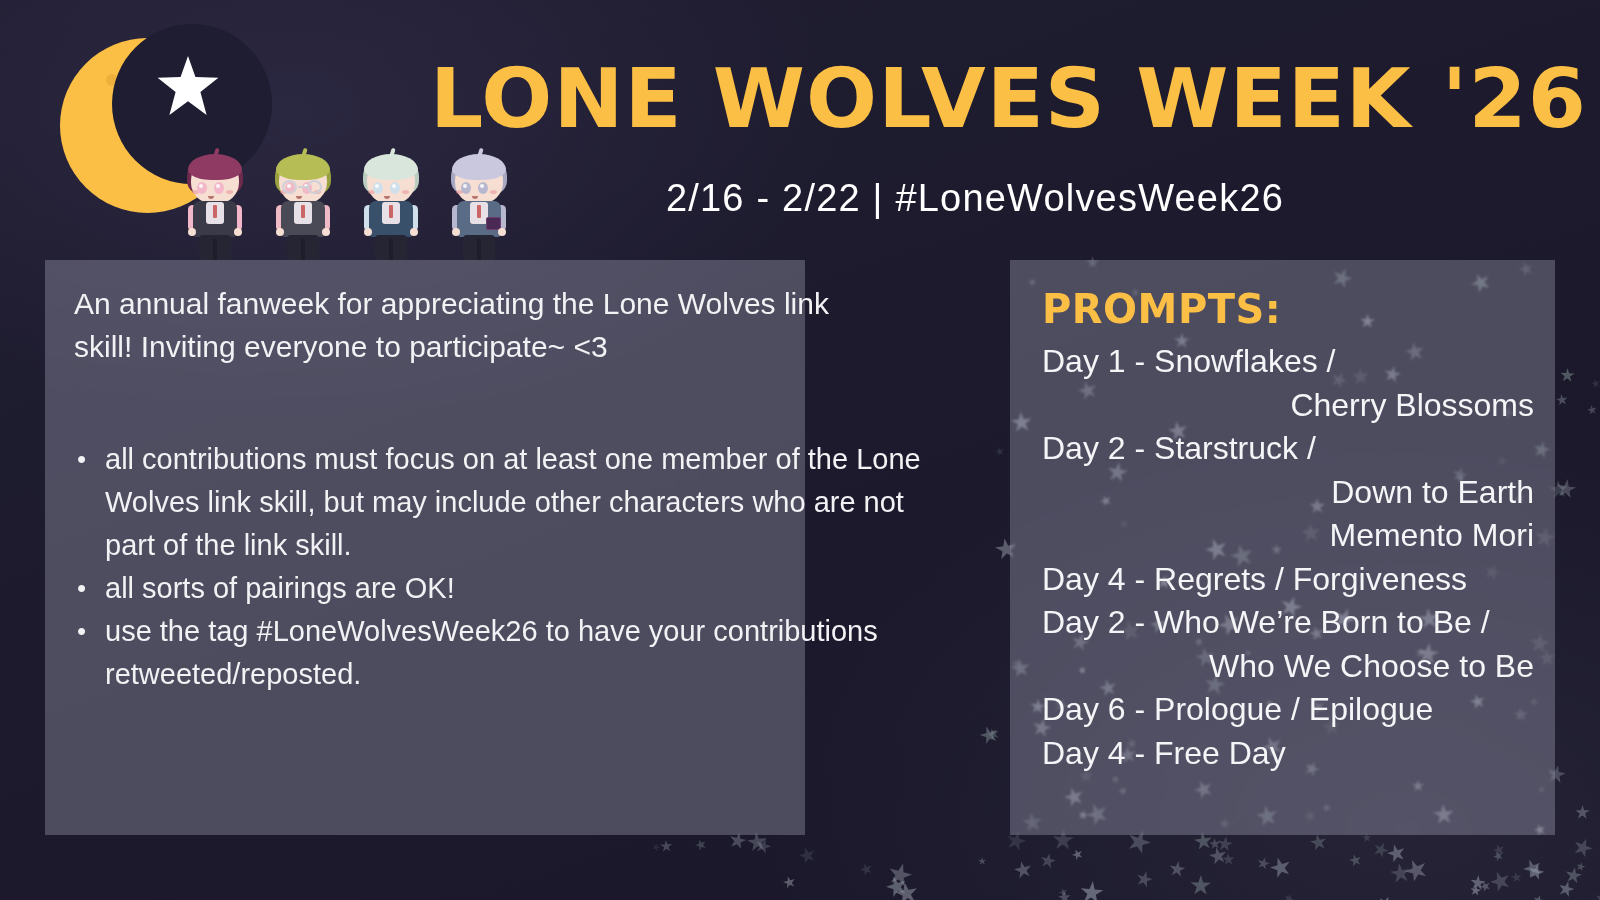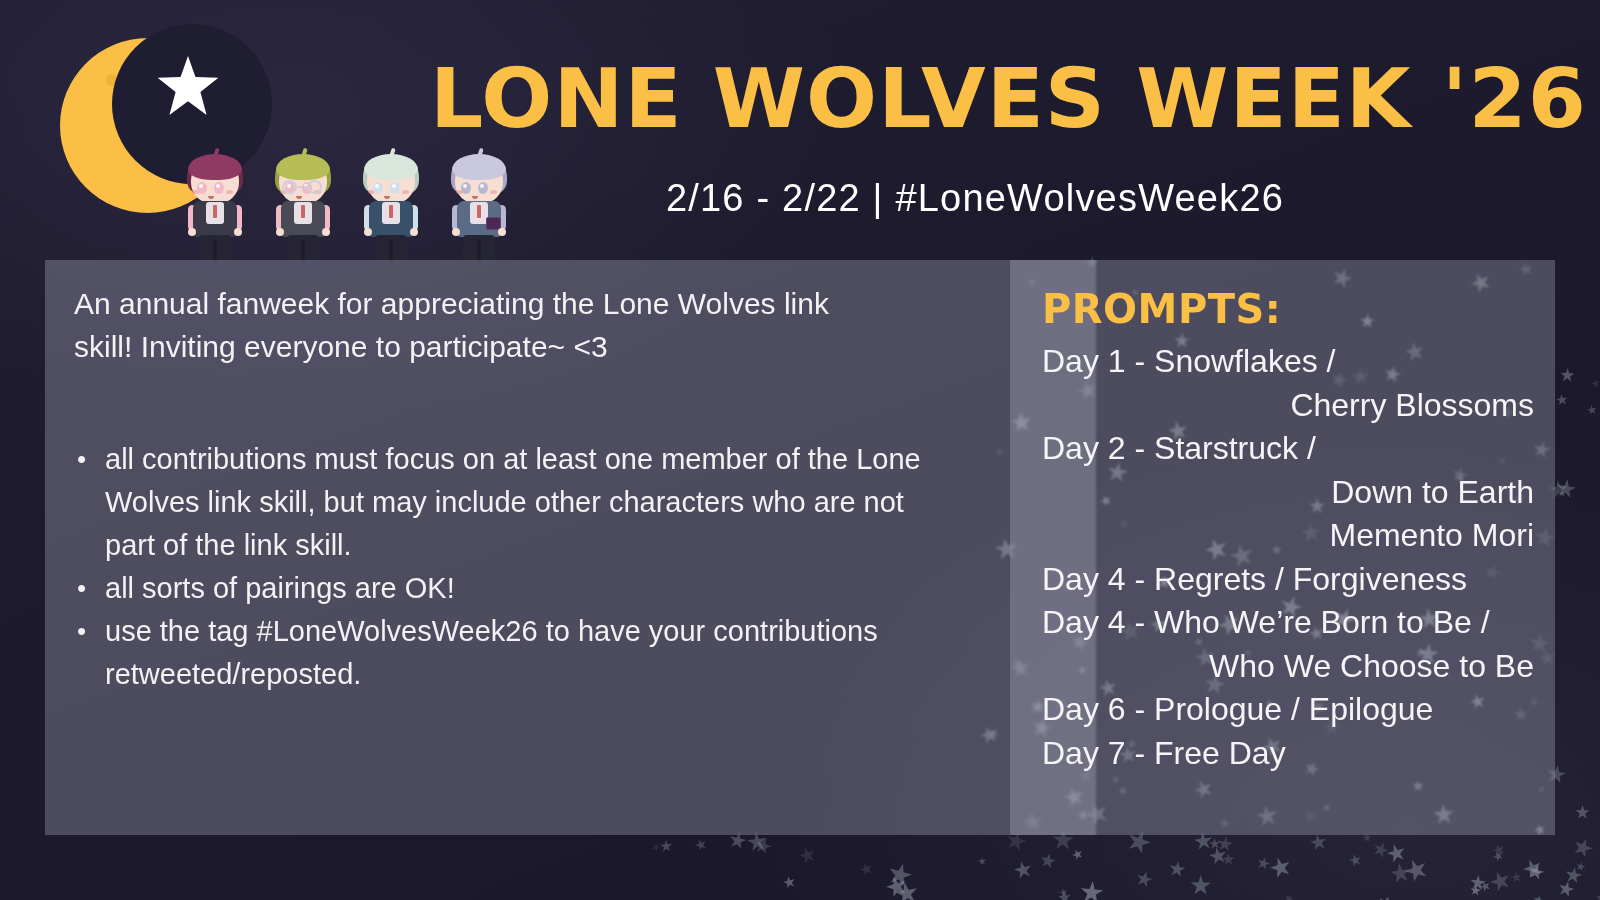--- a/index.html
+++ b/index.html
@@ -98,21 +98,21 @@
     color:#ffffff;
     text-align:center;
     white-space:nowrap;
   }
   
   .panel {
     position:absolute;
     background:rgba(175,175,195,.34);
     backdrop-filter: blur(1px);
   }
-  .panel-left  { left:45px;   top:260px; width:1051px;  height:575px; }
+  .panel-left  { left:45px;   top:260px; width:760px;  height:575px; }
   .panel-right { left:1010px; top:260px; width:545px;  height:575px; }
 
   .intro {
     position:absolute; left:29px; top:22px; width:876px;
     font-size:30px; line-height:43px;
     color:#f2f2f5;
     text-align:justify;
     font-stretch:condensed;
   }
   .intro span { display:block; }
@@ -450,19 +450,19 @@
       </ul>
   </div>
 
   <div class="panel panel-right">
     <div class="prompts-h">PROMPTS:</div>
     <ul class="prompt-list" id="prompt-list">
         <li><span>Day 1 - Snowflakes /</span><span class="cont">Cherry Blossoms</span></li>
         <li><span>Day 2 - Starstruck /</span><span class="cont">Down to Earth</span></li>
         <li><span class="cont">Memento Mori</span></li>
         <li><span>Day 4 - Regrets / Forgiveness</span></li>
-        <li><span>Day 4 - Who We’re Born to Be /</span><span class="cont">Who We Choose to Be</span></li>
+        <li><span>Day 2 - Who We’re Born to Be /</span><span class="cont">Who We Choose to Be</span></li>
         <li><span>Day 6 - Prologue / Epilogue</span></li>
-        <li><span>Day 7 - Free Day</span></li>
+        <li><span>Day 4 - Free Day</span></li>
       </ul>
   </div>
 
 </div>
 
 </body></html>

